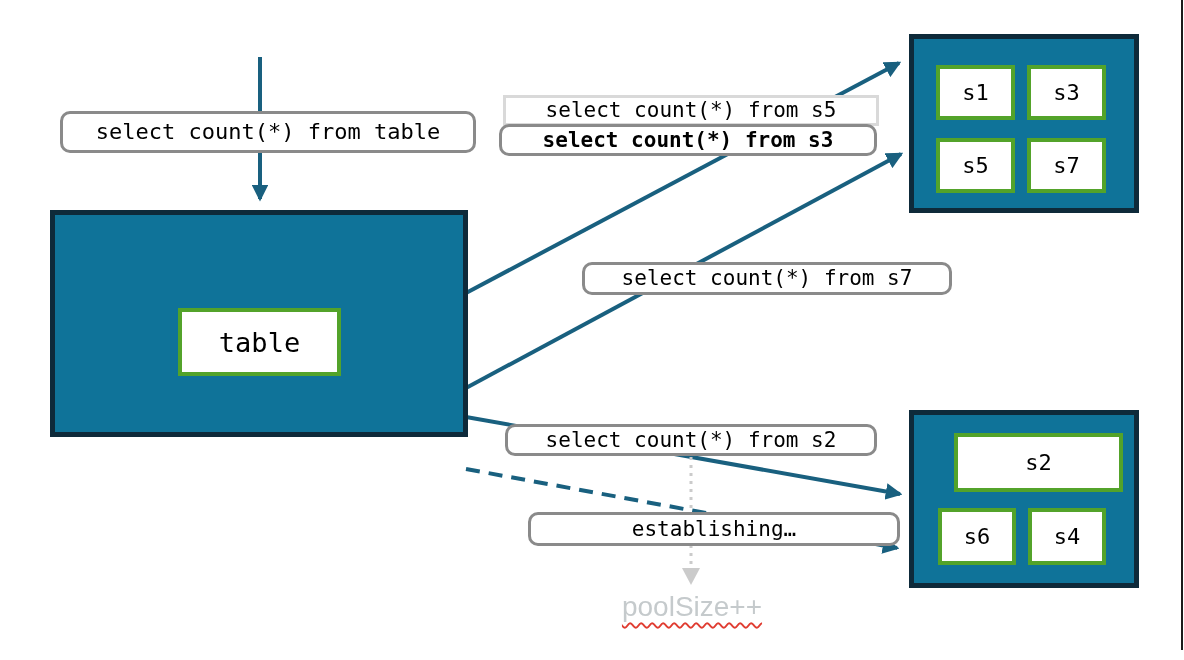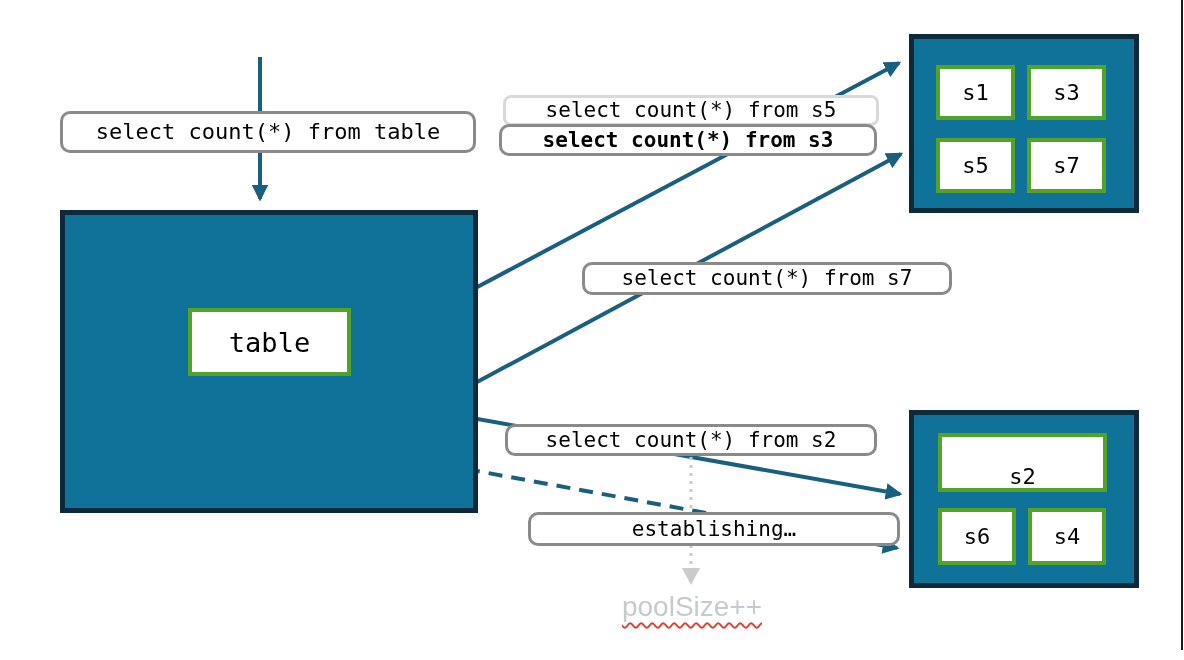--- a/index.html
+++ b/index.html
@@ -20,21 +20,21 @@
   .ah-gray{fill:var(--muted-gray,#cbcbcb);}
 
   .qlabel{
     position:absolute;
     background:#ffffff;
     border:3px solid var(--label-border,#8a8a8a);
     border-radius:10px;
     display:flex;align-items:center;justify-content:center;
     font-size:21px;line-height:1;white-space:nowrap;
   }
-  .qlabel.light{border-color:var(--label-border-light,#d9d9d9);border-radius:8px;align-items:center;}
+  .qlabel.light{border-color:var(--label-border-light,#d9d9d9);border-radius:0;align-items:center;}
 
   .teal-box{
     position:absolute;
     background:var(--teal-fill,#0f7399);
     border:5px solid var(--navy-border,#0e2a3a);
   }
   .white-card{
     position:absolute;
     background:#ffffff;
     border:4px solid var(--green-border,#53a32a);
@@ -95,21 +95,21 @@
   </div>
 
   <div class="qlabel" style="left:505px;top:424px;width:372px;height:32px;">
     <span>select count(*) from s2</span>
   </div>
 
   <div class="qlabel" style="left:508px;top:512px;width:372px;height:34px;margin-left:20px;">
     <span>establishing…</span>
   </div>
 
-  <div class="teal-box" style="left:60px;top:210px;width:418px;height:303px;text-decoration:underline;">
+  <div class="teal-box" style="left:50px;top:210px;width:418px;height:227px;text-decoration:underline;">
     <div class="white-card" style="left:123px;top:93px;width:163px;height:68px;font-size:27px;">
       <span>table</span>
     </div>
   </div>
 
   <div class="teal-box" style="left:909px;top:34px;width:230px;height:179px;">
     <div class="white-card" style="left:22px;top:26px;width:79px;height:55px;">
       <span>s1</span>
     </div>
     <div class="white-card" style="left:113px;top:26px;width:79px;height:55px;">
@@ -117,21 +117,21 @@
     </div>
     <div class="white-card" style="left:22px;top:99px;width:79px;height:55px;">
       <span>s5</span>
     </div>
     <div class="white-card" style="left:113px;top:99px;width:79px;height:55px;">
       <span>s7</span>
     </div>
   </div>
 
   <div class="teal-box" style="left:909px;top:410px;width:230px;height:178px;">
-    <div class="white-card" style="left:24px;top:18px;width:169px;height:59px;align-items:flex-end;">
+    <div class="white-card" style="left:40px;top:18px;width:169px;height:59px;">
       <span>s2</span>
     </div>
     <div class="white-card" style="left:24px;top:93px;width:78px;height:57px;">
       <span>s6</span>
     </div>
     <div class="white-card" style="left:114px;top:93px;width:78px;height:57px;">
       <span>s4</span>
     </div>
   </div>
 

